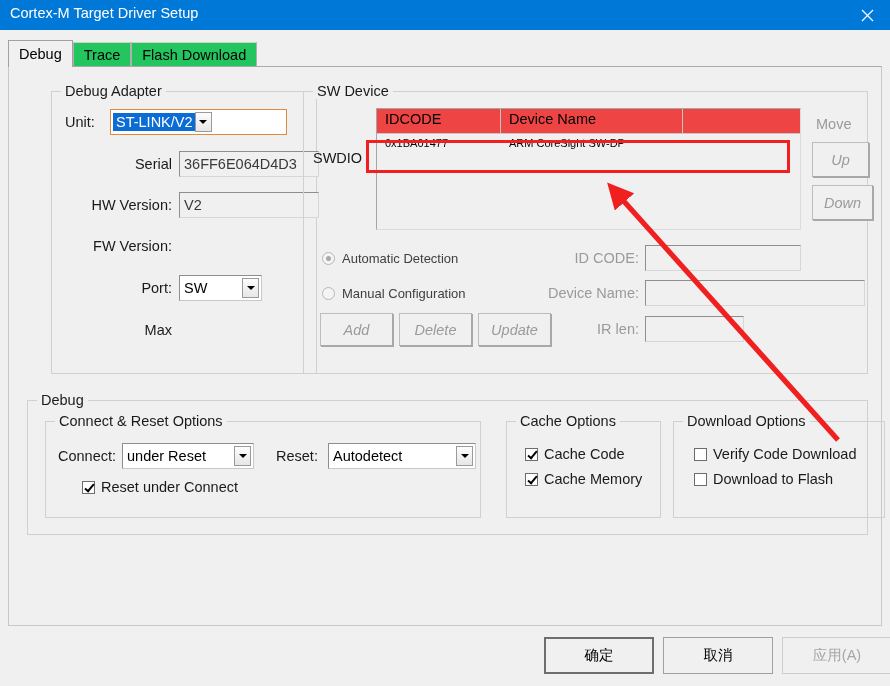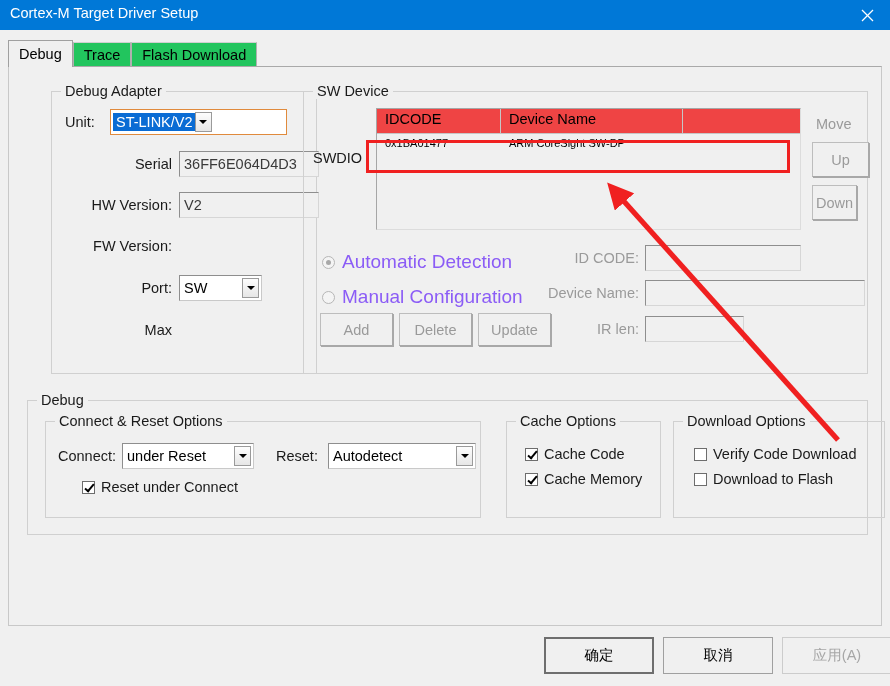--- a/index.html
+++ b/index.html
@@ -170,20 +170,21 @@
     position: absolute;
     box-sizing: border-box;
     background: #f0f0f0;
     border: 1px solid #9a9a9a;
     border-right-color: #7c7c7c;
     border-bottom-color: #7c7c7c;
     box-shadow: 1px 1px 0 #7c7c7c;
     display: flex; align-items: center; justify-content: center;
     font-size: 14.5px;
     color: #1a1a1a;
+    font-style: italic;
   }
   .btn.disabled { color: #9a9a9a; border-color: #bdbdbd #a8a8a8 #a8a8a8 #bdbdbd; box-shadow: 1px 1px 0 #a8a8a8; }
 
   .dlgbtn {
     position: absolute;
     box-sizing: border-box;
     background: #f0f0f0;
     border: 1px solid #a0a0a0;
     display: flex; align-items: center; justify-content: center;
     font-size: 14.5px;
@@ -213,21 +214,21 @@
     position: absolute;
     left: 4px; top: 0px;
     width: 3px; height: 8px;
     border: solid #000;
     border-width: 0 2px 2px 0;
     transform: rotate(40deg);
   }
   .rad {
     position: absolute;
     display: flex; align-items: center;
-    font-size: 19px; color: #8b5cf6;
+    font-size: 13px; color: #404040;
     white-space: nowrap;
   }
   .rad .circ {
     width: 13px; height: 13px;
     border: 1px solid #b6b6b6;
     border-radius: 50%;
     background: #f4f4f4;
     margin-right: 7px;
     position: relative;
     flex: 0 0 auto;
@@ -359,21 +360,21 @@
         </div>
         <div class="lv-row">
           <div class="lv-td" style="width:124px;">0x1BA01477</div>
           <div class="lv-td" style="width:182px;">ARM CoreSight SW-DP</div>
           <div class="lv-td" style="width:117px;"></div>
         </div>
       </div>
 
       <div class="lbl dim" style="left:512px; top:24px;">Move</div>
       <div class="btn disabled" style="left:508px; top:50px; width:57px; height:35px;">Up</div>
-      <div class="btn disabled" style="left:508px; top:93px; width:45px; height:35px;">Down</div>
+      <div class="btn disabled" style="left:508px; top:93px; width:61px; height:35px;">Down</div>
 
       <div class="rad checked" style="left:18px; top:159px;">
         <span class="circ"></span>
         <span>Automatic Detection</span>
       </div>
       <div class="rad" style="left:18px; top:194px;">
         <span class="circ"></span>
         <span>Manual Configuration</span>
       </div>
 

